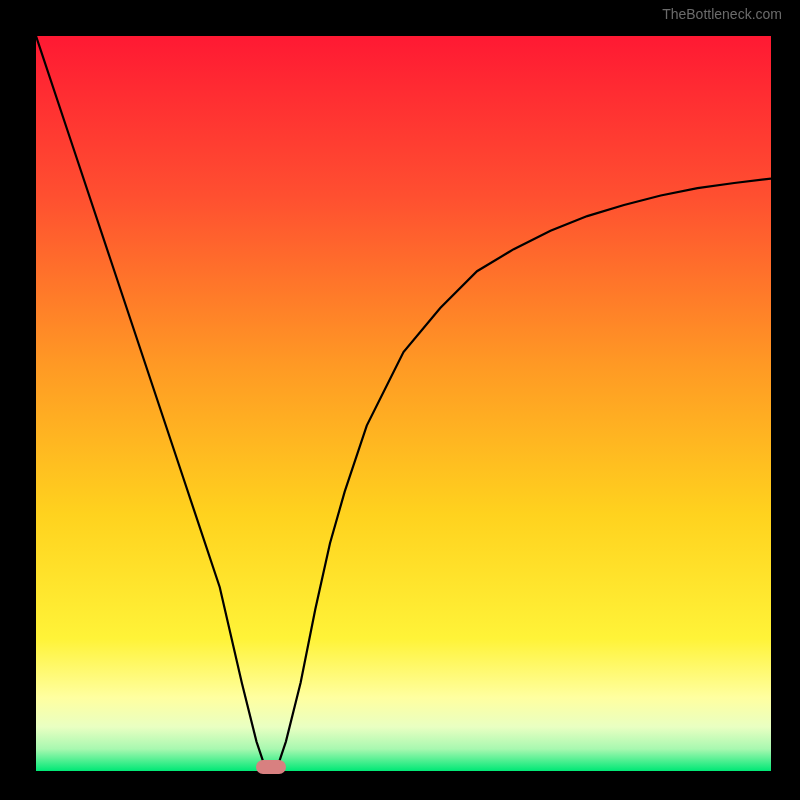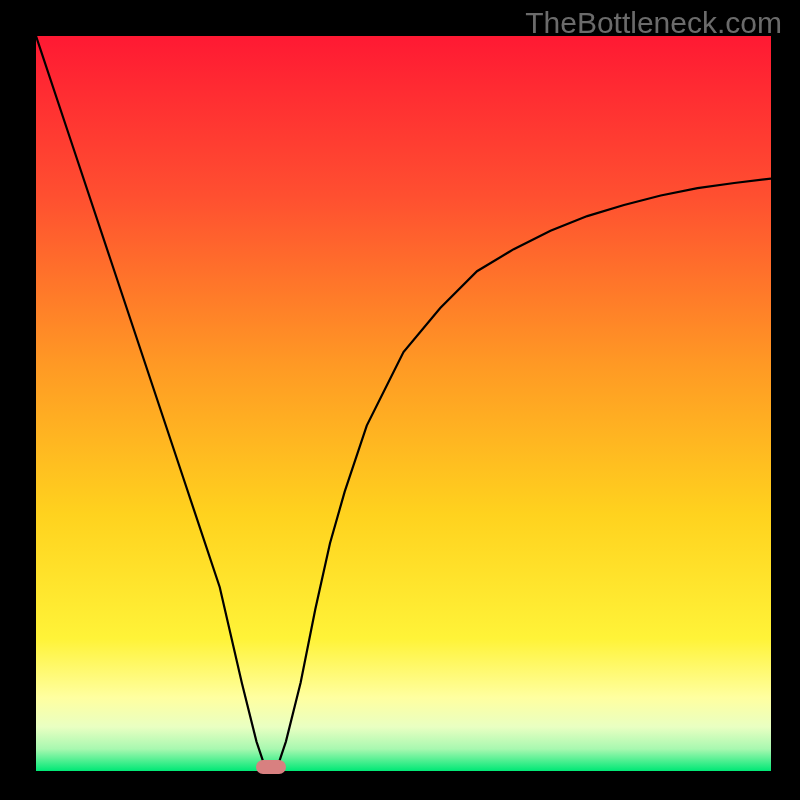--- a/index.html
+++ b/index.html
@@ -9,21 +9,21 @@
     background: #000;
     position: relative;
     font-family: Arial, sans-serif;
     overflow: hidden;
   }
   .watermark {
     position: absolute;
     top: 6px;
     right: 18px;
     color: #6b6b6b;
-    font-size: 30px;
+    font-size: 14px;
     font-weight: 500;
     z-index: 10;
   }
   .plot-area {
     position: absolute;
     left: 36px;
     top: 36px;
     width: 735px;
     height: 735px;
   }

